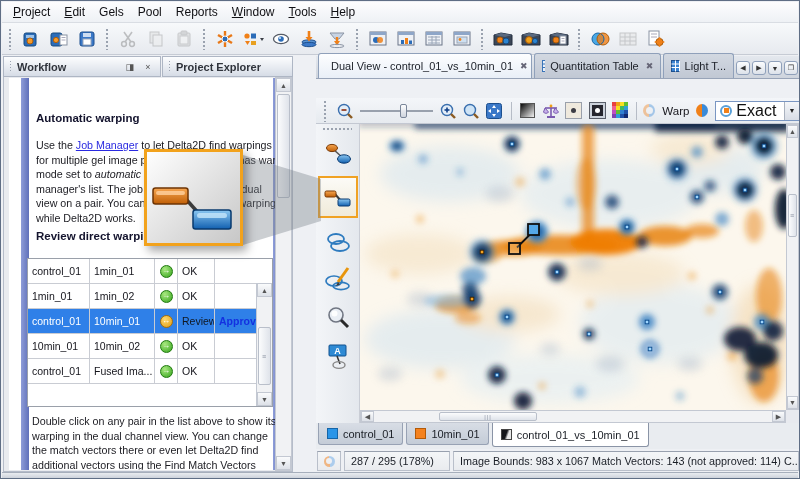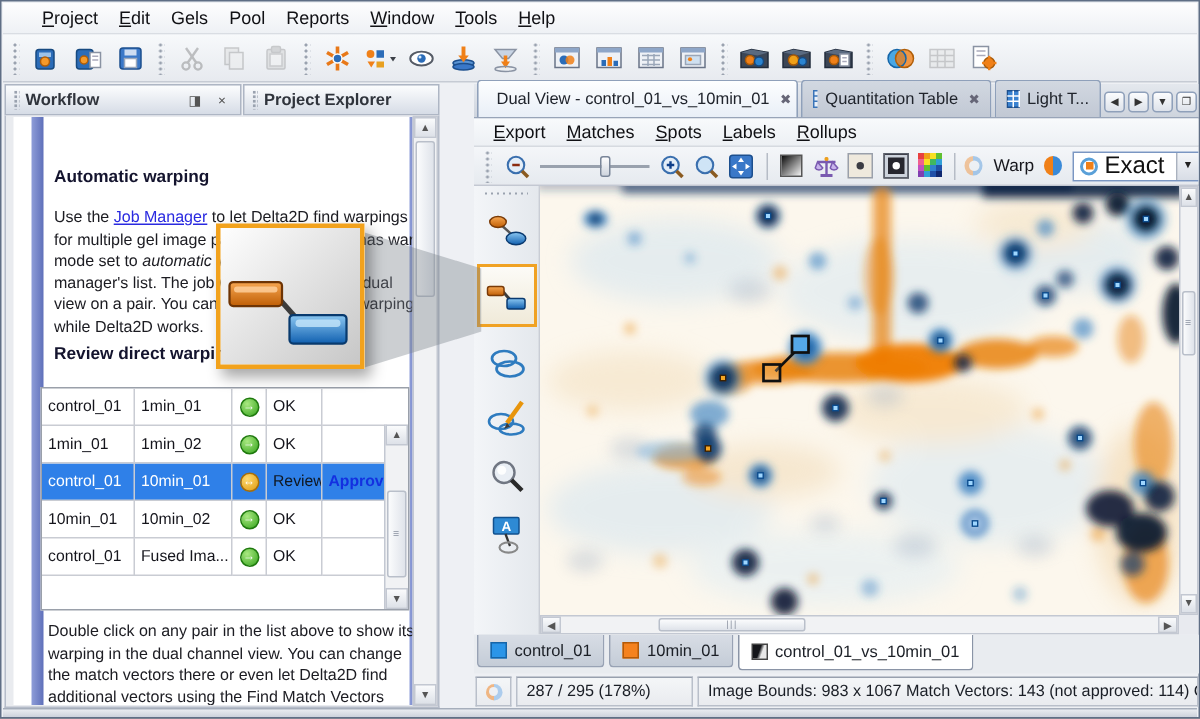--- a/index.html
+++ b/index.html
@@ -1,21 +1,21 @@
 <!DOCTYPE html>
 <html><head>
 <meta charset="utf-8">
 <style>
   *{margin:0;padding:0;box-sizing:border-box}
   html,body{background:#3a3f4a}
   body{font-family:"Liberation Sans",sans-serif;-webkit-font-smoothing:antialiased}
   .window{position:relative;width:800px;height:479px;background:#eef0f4;border:1px solid #5f6e85;overflow:hidden}
 
   
-  .menubar{position:absolute;left:1px;top:1px;right:1px;height:21px;background:linear-gradient(#fdfdfe,#eef1f5);border-bottom:1px solid #d9dde3;display:flex;align-items:center;padding-left:19px}
+  .menubar{position:absolute;left:1px;top:1px;right:1px;height:21px;background:linear-gradient(#fdfdfe,#eef1f5);border-bottom:1px solid #d9dde3;display:flex;align-items:center;padding-left:4px}
   .mitem{padding:2px 7px;font-size:12px;color:#101014;white-space:nowrap;cursor:default}
   .mn{text-decoration:underline}
 
   
   .toolbar-main{position:absolute;left:1px;top:22px;right:1px;height:32px;background:linear-gradient(#f7f9fb,#e7eaef);border-bottom:1px solid #c6cbd4;display:flex;align-items:center;padding:0 2px}
   .grip-v{width:5px;height:22px;margin:0 4px;background-image:radial-gradient(#9aa2af 1px,transparent 1.1px);background-size:4px 4px}
   .tbtn{width:28px;height:27px;display:flex;align-items:center;justify-content:center;border-radius:3px}
   .tbtn.disabled{opacity:.45;filter:grayscale(.9)}
 
   
@@ -102,21 +102,21 @@
   .btab.active{background:#fff;height:24px;border-color:#8a94a6}
   .chip{width:11px;height:11px;border:1px solid #555}
   .chip.blue{background:#2a95e8;border-color:#1565a8}
   .chip.orange{background:#f5821e;border-color:#b35a08}
   .chip.grad{background:linear-gradient(110deg,#15161a 45%,#e8e8e8 65%);border-color:#444}
 
   
   .statusbar{position:absolute;left:315px;top:449px;width:484px;height:22px;display:flex;gap:3px;align-items:center;padding:0 1px}
   .scell{height:20px;border:1px solid #b9bfca;border-top-color:#98a0ae;background:linear-gradient(#f4f6f8,#e9ebef);display:flex;align-items:center;padding:0 6px;font-size:10.8px;color:#1a1e26;white-space:nowrap;overflow:hidden}
   .scell.icon-cell{width:24px;justify-content:center;padding:0}
-  .scell.counts{width:118px}
+  .scell.counts{width:106px}
   .scell.info{flex:1}
   .ring{width:11px;height:11px;border-radius:50%;background:conic-gradient(from 180deg,#f0a868 0 50%,#9cc4ec 0 100%);position:relative;opacity:.8}
   .ring::after{content:"";position:absolute;left:2.5px;top:2.5px;width:6px;height:6px;border-radius:50%;background:#eef0f4}
 
   .bottom-strip{position:absolute;left:1px;top:471px;right:1px;height:7px;background:linear-gradient(#e9ecf0,#c7cdd7);border-top:1px solid #a6aebb}
 </style>
 </head>
 <body>
 
 <div class="window">
@@ -443,27 +443,20 @@
       <span>Light T...</span>
     </div>
     <div class="navbtns">
       <span class="navbtn">◀</span>
       <span class="navbtn">▶</span>
       <span class="navbtn">▼</span>
       <span class="navbtn">❐</span>
     </div>
   </div>
 
-  <div class="rmenu">
-    <span class="mitem"><span class="mn">E</span><span>xport</span></span>
-    <span class="mitem"><span class="mn">M</span><span>atches</span></span>
-    <span class="mitem"><span class="mn">S</span><span>pots</span></span>
-    <span class="mitem"><span class="mn">L</span><span>abels</span></span>
-    <span class="mitem"><span class="mn">R</span><span>ollups</span></span>
-  </div>
 
   <div class="rtoolbar">
     <span class="grip-v"></span>
     <span class="rbtn">
         <svg width="18" height="18">
           <circle cx="8" cy="8" r="5.5" fill="#e4eef8" stroke="#3a6fae" stroke-width="1.4"></circle>
           <line x1="5.5" y1="8" x2="10.5" y2="8" stroke="#8a2c10" stroke-width="1.6"></line>
           <line x1="12" y1="12" x2="16" y2="16" stroke="#8a5a20" stroke-width="2.4"></line>
         </svg>
       </span>

